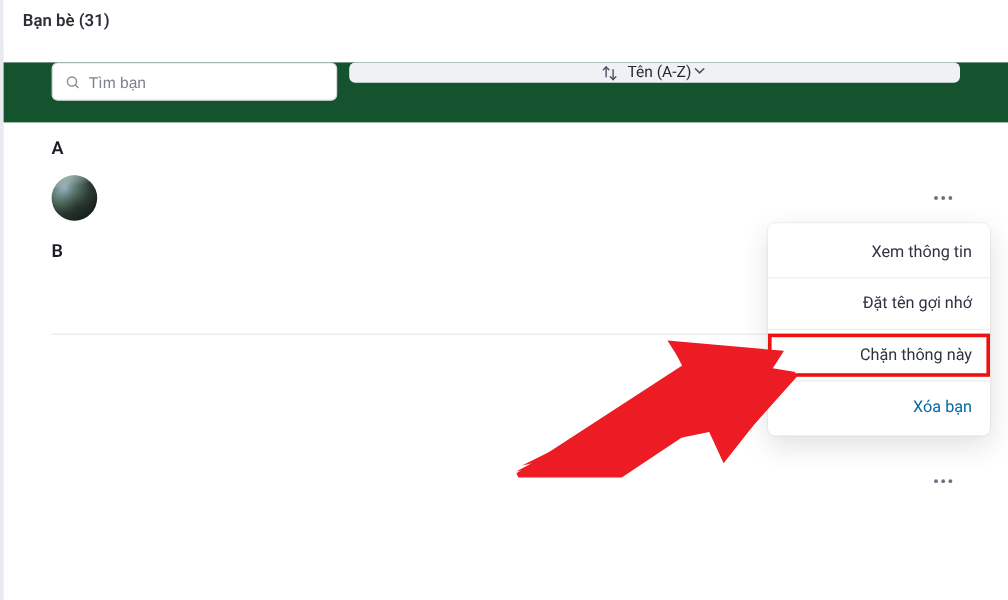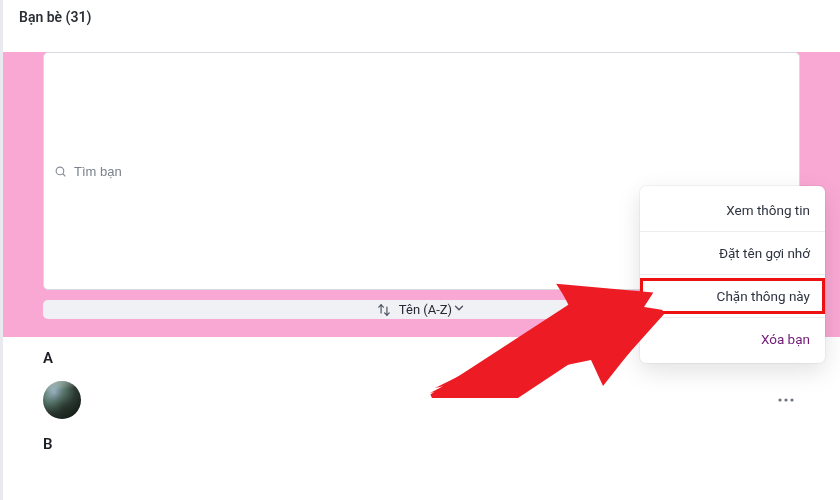--- a/index.html
+++ b/index.html
@@ -23,23 +23,22 @@
   }
   .title {
     font-size: 14px;
     font-weight: 600;
     color: #2b2f36;
   }
   .controls {
     display: flex;
     gap: 10px;
     padding: 0 40px 18px 40px;
-    background: #f9a8d4;
+    background: #14532d;
     margin-top: 18px;
-    flex-direction: column;
   }
   .search {
     flex: 0 0 238px;
     height: 32px;
     border: 1px solid #d7dbe0;
     border-radius: 5px;
     display: flex;
     align-items: center;
     padding: 0 10px;
     background: #fff;
@@ -132,21 +131,21 @@
     align-items: center;
     justify-content: flex-end;
     cursor: pointer;
   }
   .menu-sep {
     height: 1px; background: #ebedf1; margin: 3px 0;
   }
   .menu-item.highlight {
     outline: 3px solid #e11; outline-offset: -3px;
   }
-  .menu-item.danger { color: #701a75; }
+  .menu-item.danger { color: #0369a1; }
   .menu-item .chev-r svg { width: 10px; height: 10px; }
 
   
   .arrow {
     position: absolute;
     top: 258px;
     left: 425px;
     width: 260px;
     height: 140px;
     pointer-events: none;

